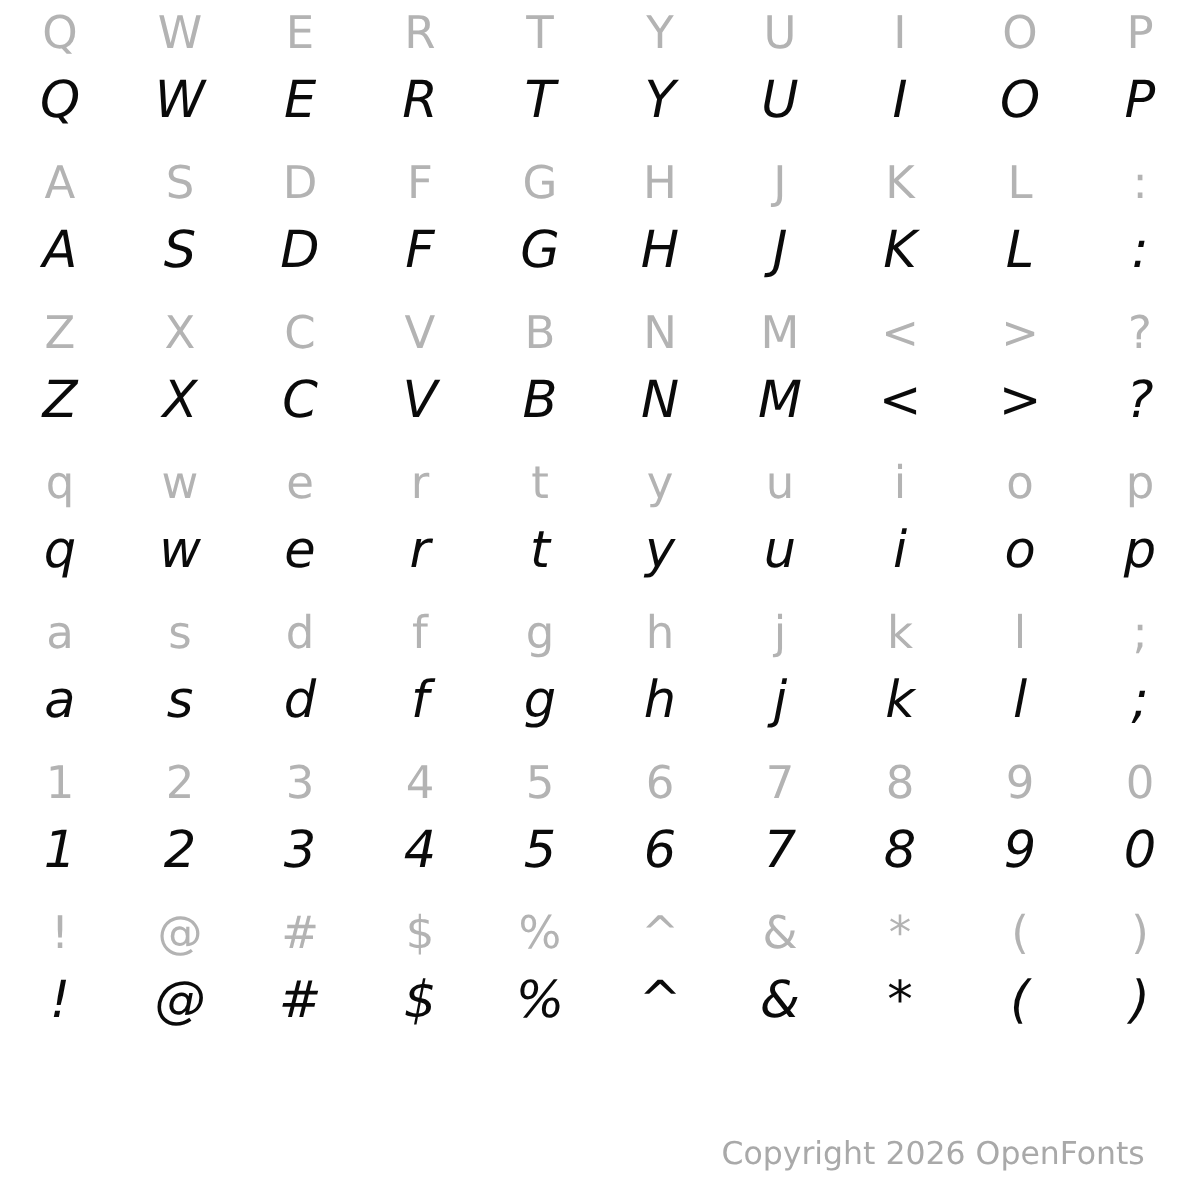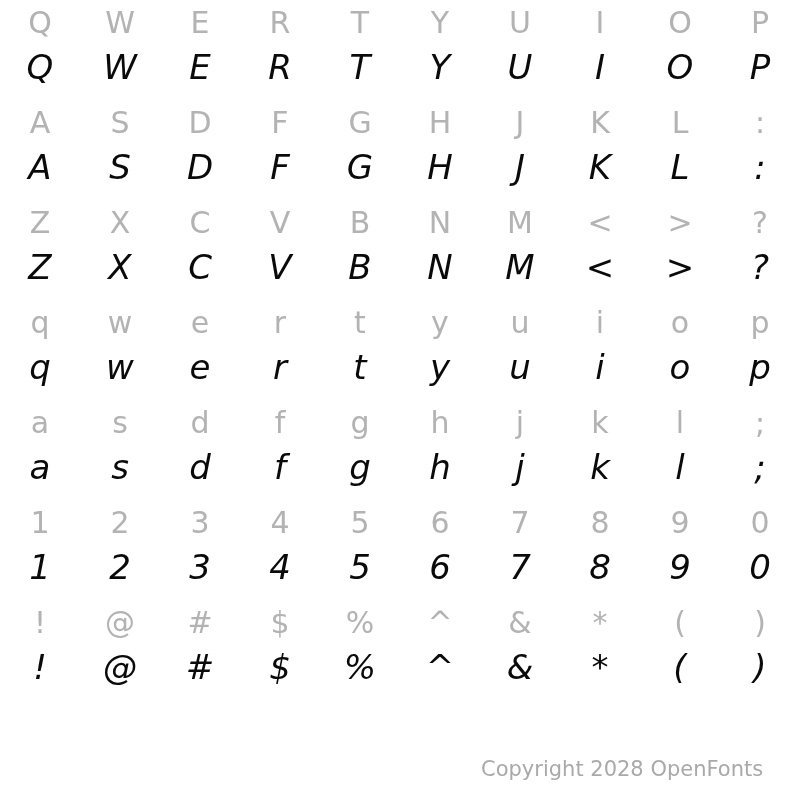--- a/index.html
+++ b/index.html
@@ -83,13 +83,13 @@
     <div class="glyph-pair">
       <div class="glyph-row reference"><span>1</span><span>2</span><span>3</span><span>4</span><span>5</span><span>6</span><span>7</span><span>8</span><span>9</span><span>0</span></div>
       <div class="glyph-row specimen"><span>1</span><span>2</span><span>3</span><span>4</span><span>5</span><span>6</span><span>7</span><span>8</span><span>9</span><span>0</span></div>
     </div>
     <div class="glyph-pair">
       <div class="glyph-row reference"><span>!</span><span>@</span><span>#</span><span>$</span><span>%</span><span>^</span><span>&amp;</span><span>*</span><span>(</span><span>)</span></div>
       <div class="glyph-row specimen"><span>!</span><span>@</span><span>#</span><span>$</span><span>%</span><span>^</span><span>&amp;</span><span>*</span><span>(</span><span>)</span></div>
     </div>
   </main>
 
-<div class="copyright-notice">Copyright 2028 OpenFonts</div>
+<div class="copyright-notice">Copyright 2026 OpenFonts</div>
 
 </body></html>

